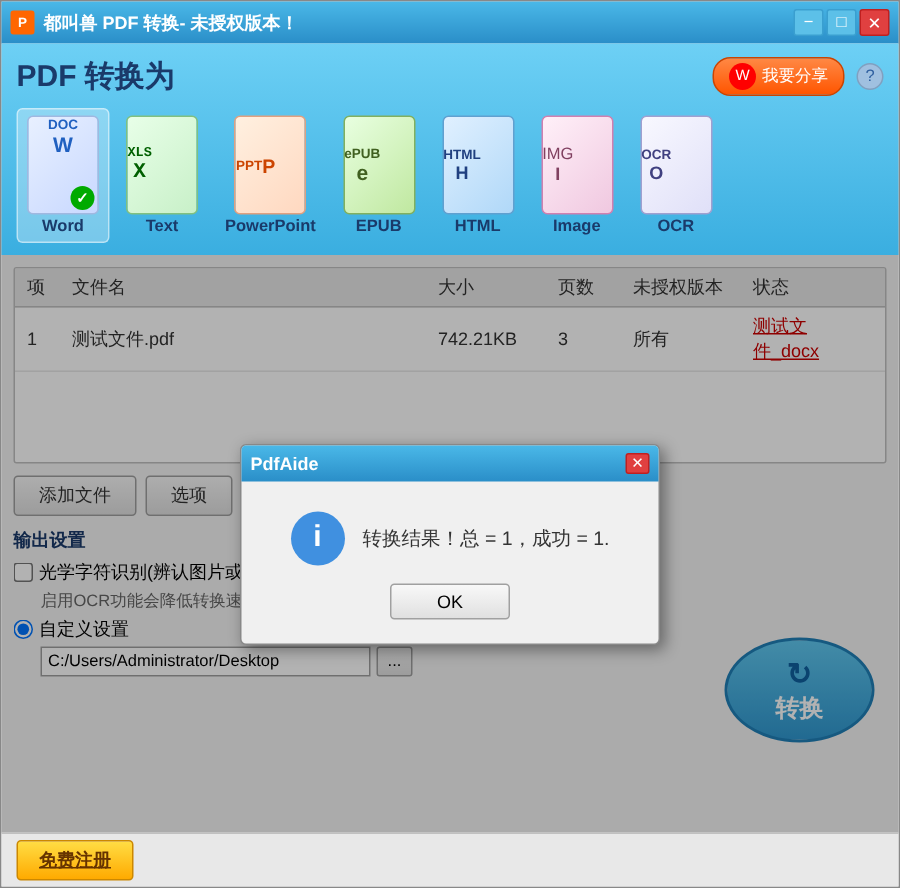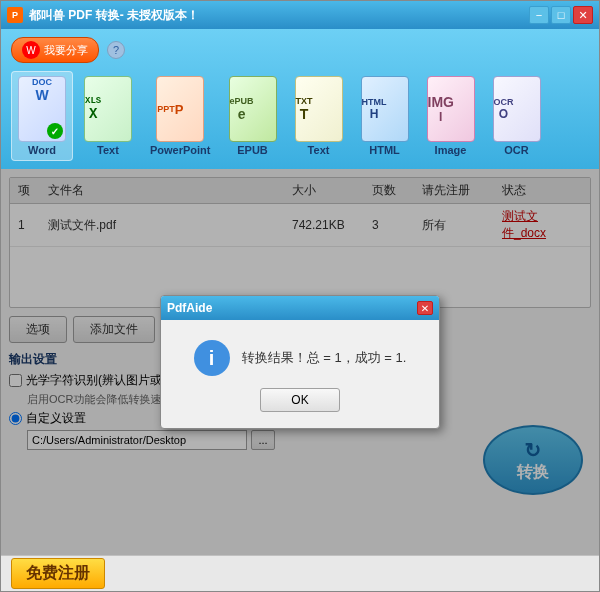--- a/index.html
+++ b/index.html
@@ -369,23 +369,24 @@
     .footer-text {
       font-size: 12px;
       color: #444;
     }
     .register-btn {
       padding: 4px 14px;
       background: linear-gradient(to bottom, #ffdd44, #ffaa00);
       border: 1px solid #cc8800;
       border-radius: 3px;
       cursor: pointer;
-      font-size: 16px;
+      font-size: 12px;
       color: #663300;
       font-weight: bold;
+      text-decoration: underline;
     }
 
     
     .modal-overlay {
       position: absolute;
       top: 0; left: 0; right: 0; bottom: 0;
       background: rgba(0,0,0,0.3);
       display: flex;
       align-items: center;
       justify-content: center;
@@ -478,20 +479,21 @@
     </div>
     <div class="titlebar-buttons">
       <div class="titlebar-btn">−</div>
       <div class="titlebar-btn">□</div>
       <div class="titlebar-btn close">✕</div>
     </div>
   </div>
 
   <div class="header">
     <div class="header-top">
+      <span class="pdf-title">PDF  转换为</span>
       <div style="display:flex;align-items:center;gap:4px;">
         <div class="share-btn">
           <div class="share-icon">W</div>
           <span>我要分享</span>
         </div>
         <div class="help-btn">?</div>
       </div>
     </div>
 
     <div class="format-icons">
@@ -530,44 +532,35 @@
       <div class="format-icon">
         <div class="icon-box icon-epub">
           <div style="display:flex;flex-direction:column;align-items:center;">
             <span style="font-size:9px;color:#406020;font-weight:bold;">ePUB</span>
             <span style="color:#406020;font-size:14px;">e</span>
           </div>
         </div>
         <span class="icon-label">EPUB</span>
       </div>
 
-      <div class="format-icon">
-        <div class="icon-box icon-txt">
-          <div style="display:flex;flex-direction:column;align-items:center;">
-            <span style="font-size:9px;color:#404000;font-weight:bold;">TXT</span>
-            <span style="color:#404000;font-size:14px;font-weight:bold;">T</span>
-          </div>
-        </div>
-        <span class="icon-label">Text</span>
-      </div>
 
       <div class="format-icon">
         <div class="icon-box icon-html">
           <div style="display:flex;flex-direction:column;align-items:center;">
             <span style="font-size:9px;color:#204080;font-weight:bold;">HTML</span>
             <span style="color:#204080;font-size:12px;font-weight:bold;">H</span>
           </div>
         </div>
         <span class="icon-label">HTML</span>
       </div>
 
       <div class="format-icon">
         <div class="icon-box icon-img">
           <div style="display:flex;flex-direction:column;align-items:center;">
-            <span style="font-size:14px;color:#804060;font-weight:bold;">IMG</span>
+            <span style="font-size:11px;color:#804060;font-weight:normal;">IMG</span>
             <span style="color:#804060;font-size:12px;font-weight:bold;">I</span>
           </div>
         </div>
         <span class="icon-label">Image</span>
       </div>
 
       <div class="format-icon">
         <div class="icon-box icon-ocr">
           <div style="display:flex;flex-direction:column;align-items:center;">
             <span style="font-size:9px;color:#404080;font-weight:bold;">OCR</span>
@@ -580,37 +573,37 @@
   </div>
 
   <div class="main-content">
 
     <div class="file-table">
       <div class="table-header">
         <span class="th th-num">项</span>
         <span class="th th-name">文件名</span>
         <span class="th th-size">大小</span>
         <span class="th th-pages">页数</span>
-        <span class="th th-page-select">请先注册</span>
+        <span class="th th-page-select">未授权版本</span>
         <span class="th th-status">状态</span>
       </div>
       <div class="table-row">
         <span class="td td-num">1</span>
         <span class="td td-name">测试文件.pdf</span>
         <span class="td td-size">742.21KB</span>
         <span class="td td-pages">3</span>
         <span class="td td-page-select">所有</span>
         <span class="td td-status status-link">测试文<br>件_docx</span>
       </div>
       <div style="height:60px;"></div>
     </div>
 
     <div class="buttons-row">
+      <button class="action-btn">添加文件</button>
       <button class="action-btn">选项</button>
-      <button class="action-btn">添加文件</button>
       <button class="action-btn">移除</button>
       <button class="action-btn">清空</button>
       <button class="action-btn">关于</button>
     </div>
 
     <div class="output-settings">
       <div class="settings-title">输出设置</div>
       <div class="checkbox-row">
         <input type="checkbox" style="">
         <span>光学字符识别(辨认图片或者是扫描件中的文字)</span>

